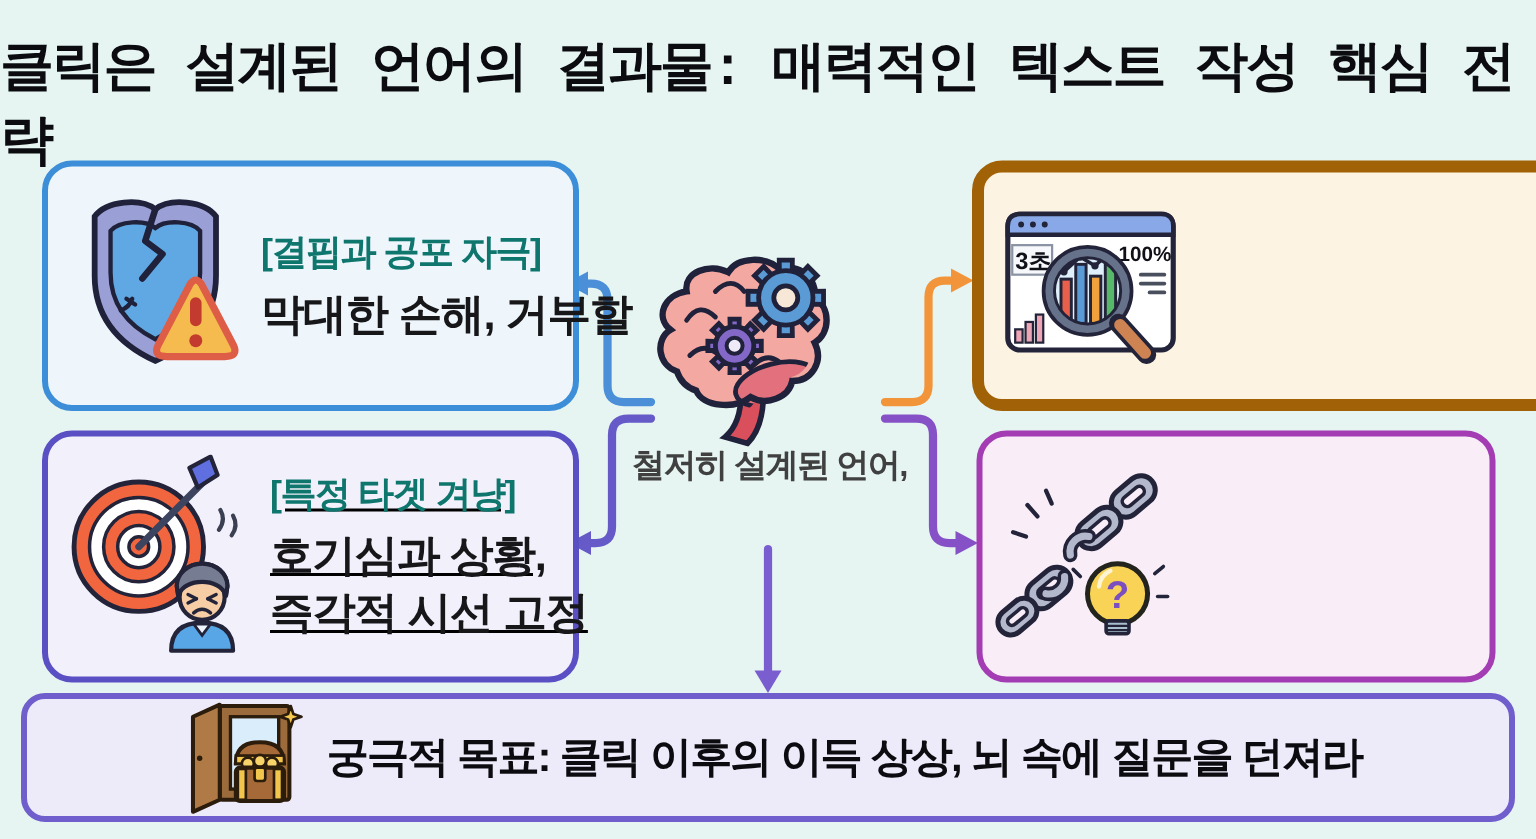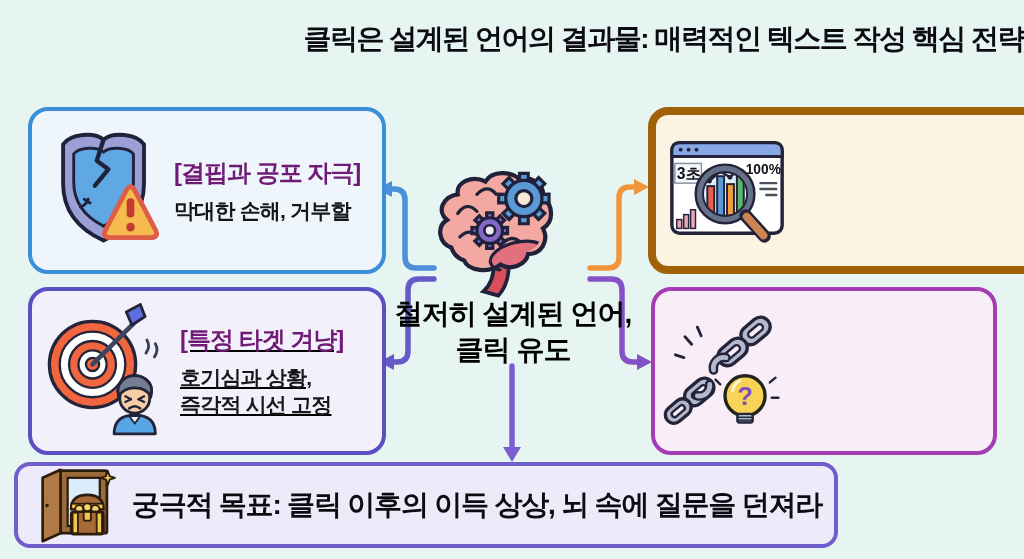--- a/index.html
+++ b/index.html
@@ -6,42 +6,43 @@
   body{
     font-family:"Liberation Sans","DejaVu Sans",sans-serif;
     background:#e6f5f2;
   }
   #canvas{
     position:relative;width:1024px;height:559px;overflow:hidden;
     background:#e6f5f2;
   }
   #page-title{
     position:absolute;top:20px;left:0;width:100%;margin:0;
-    text-align:right;font-size:28px;font-weight:800;color:#0b0b10;
+    text-align:left;font-size:36px;font-weight:800;color:#0b0b10;
     letter-spacing:-1.5px;
+    font-family:Liberation Mono, monospace;
   }
   .card{
     position:absolute;box-sizing:border-box;border-radius:20px;
     display:flex;align-items:center;padding:0 8px;gap:4px;
   }
   #card-fear{left:28px;top:107px;width:358px;height:167px;background:#eef6fc;border:4px solid #3d8ed8;}
   #card-numbers{left:648px;top:107px;width:411px;height:167px;background:#fdf3e2;border:8px solid #a16207;}
   #card-targeting{left:28px;top:287px;width:358px;height:168px;background:#f2f0fa;border:4px solid #5a50c4;text-decoration:underline;}
   #card-curiosity{left:651px;top:287px;width:346px;height:168px;background:#f9eef8;border:4px solid #a43cb4;}
   .card .txt{flex:1;min-width:0;}
-  .card .heading{font-size:24px;font-weight:800;color:#701a75;margin-bottom:8px;letter-spacing:-1px;white-space:nowrap;}
-  .card .body{font-size:21px;font-weight:600;color:#17171a;line-height:1.3;letter-spacing:-0.8px;white-space:nowrap;}
+  .card .heading{font-size:24px;font-weight:800;color:#0f766e;margin-bottom:8px;letter-spacing:-1px;white-space:nowrap;}
+  .card .body{font-size:29px;font-weight:600;color:#17171a;line-height:1.3;letter-spacing:-0.8px;white-space:nowrap;}
   .card .icon{flex:0 0 auto;}
   #center-caption{
     position:absolute;left:370px;top:296px;width:286px;text-align:center;
-    font-size:28px;font-weight:800;color:#000000;line-height:1.28;letter-spacing:-1px;
+    font-size:22px;font-weight:800;color:#404040;line-height:1.28;letter-spacing:-1px;
   }
   #brain-svg{position:absolute;left:430px;top:160px;}
   #card-goal{
-    position:absolute;left:14px;top:462px;width:824px;height:86px;box-sizing:border-box;
+    position:absolute;left:14px;top:462px;width:996px;height:86px;box-sizing:border-box;
     background:#edeafa;border:4px solid #6f5ecb;border-radius:16px;
     display:flex;align-items:center;justify-content:center;gap:16px;
   }
   #goal-text{font-size:28px;font-weight:800;color:#0c0c10;letter-spacing:-1.2px;white-space:nowrap;}
   #arrows{position:absolute;left:0;top:0;pointer-events:none;}
   svg text{font-family:"Liberation Sans","DejaVu Sans",sans-serif;}
 </style>
 </head>
 <body>
 
@@ -85,21 +86,20 @@
     </g>
     <g>
       <path fill="#8468c8" stroke="#20213a" stroke-width="3" d="M72.7,63.1L72.7,68.9L67.7,68.8L66.2,72.3L69.9,75.8L65.8,79.9L62.3,76.2L58.8,77.7L58.9,82.7L53.1,82.7L53.2,77.7L49.7,76.2L46.2,79.9L42.1,75.8L45.8,72.3L44.3,68.8L39.3,68.9L39.3,63.1L44.3,63.2L45.8,59.7L42.1,56.2L46.2,52.1L49.7,55.8L53.2,54.3L53.1,49.3L58.9,49.3L58.8,54.3L62.3,55.8L65.8,52.1L69.9,56.2L66.2,59.7L67.7,63.2Z"></path>
       <circle cx="56" cy="66" r="12" fill="#8468c8" stroke="#20213a" stroke-width="3"></circle>
       <circle cx="56" cy="66" r="5" fill="#efeaf8" stroke="#20213a" stroke-width="2.5"></circle>
     </g>
   </svg>
 
   <div id="center-caption">
     <span>철저히 설계된 언어,</span><br>
-    <span>클릭 유도</span>
   </div>
 
   <section class="card" id="card-fear">
     <svg class="icon" width="130" height="130" viewBox="0 0 135 135">
       <path d="M66 14 C56 6 32 8 24 19 L24 60 C24 90 42 108 66 119 C90 108 108 90 108 60 L108 19 C100 8 76 6 66 14 Z" fill="#9aa0d6" stroke="#20213a" stroke-width="4"></path>
       <path d="M66 27 C59 21 41 22 35 29 L35 58 C35 81 48 95 66 104 C84 95 97 81 97 58 L97 29 C91 22 73 21 66 27 Z" fill="#5fa8e4" stroke="#20213a" stroke-width="3"></path>
       <path d="M66 14 L59 36 L71 45 L57 62" fill="none" stroke="#20213a" stroke-width="4.5" stroke-linejoin="round" stroke-linecap="round"></path>
       <path d="M42 84 q6 -2 8 -8 M46 76 l6 4" fill="none" stroke="#20213a" stroke-width="3" stroke-linecap="round"></path>
       <g transform="translate(58,62)">
         <path d="M32 4 Q36 -2 40 4 L62 46 Q66 54 56 54 L16 54 Q6 54 10 46 Z" fill="#f6bb4e" stroke="#dd5d47" stroke-width="5" stroke-linejoin="round"></path>

